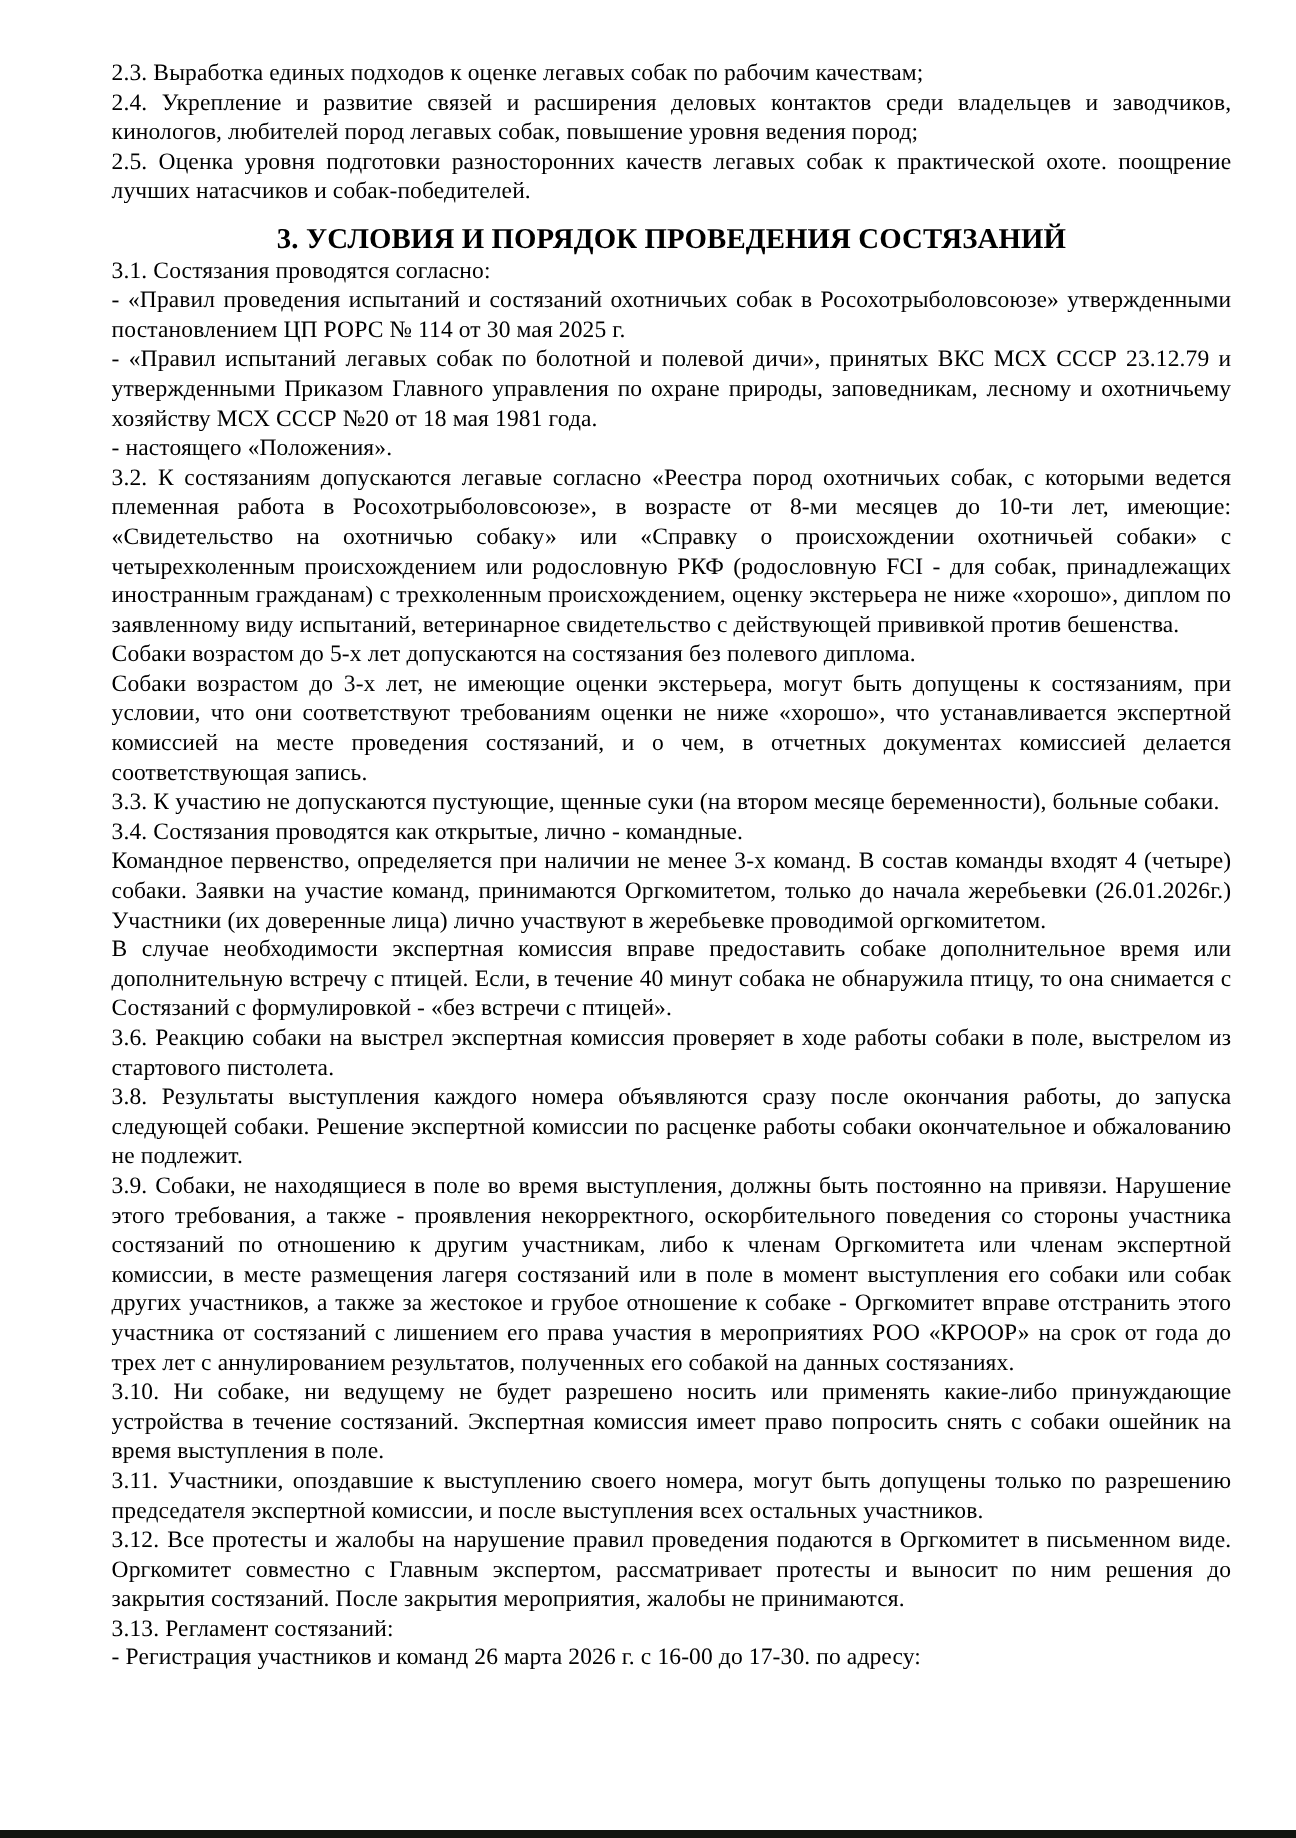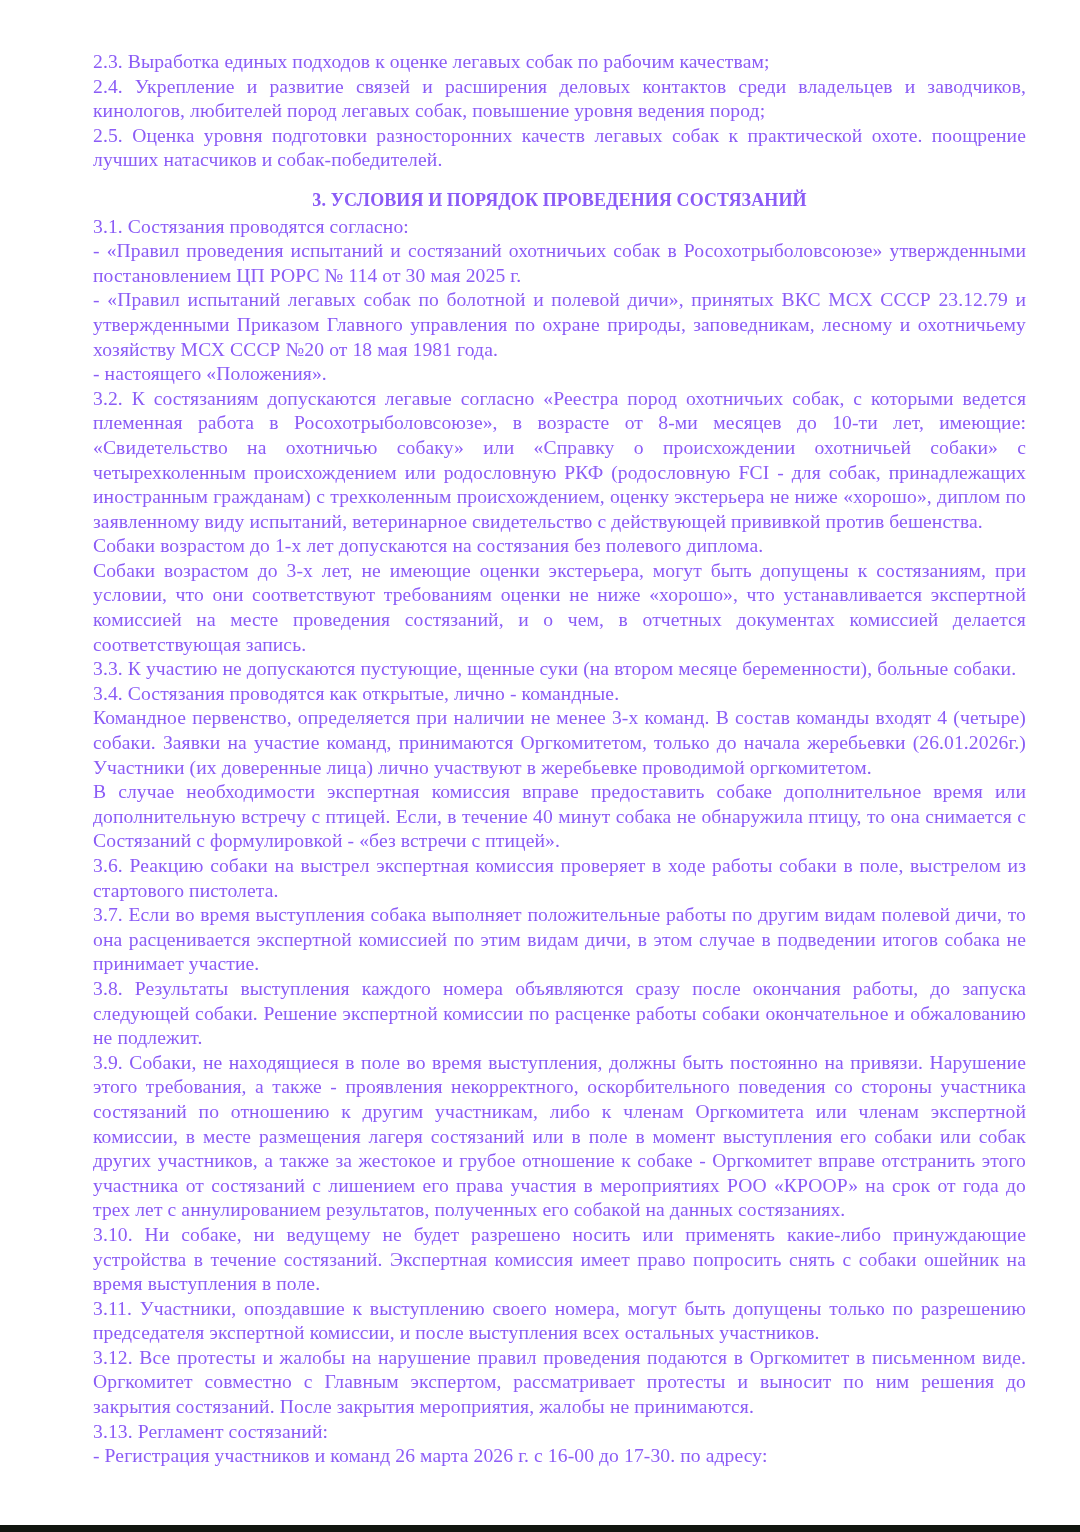--- a/index.html
+++ b/index.html
@@ -14,33 +14,33 @@
     overflow: hidden;
   }
   .doc-content {
     position: absolute;
     top: 50px;
     left: 93px;
     width: 933px;
     font-family: "Liberation Serif", "DejaVu Serif", serif;
     font-size: 19.6px;
     line-height: 24.6px;
-    color: #8b5cf6;
+    color: #000000;
     text-align: justify;
     letter-spacing: 0.1px;
   }
   .doc-content p {
     margin: 0;
   }
   .doc-content p.heading {
     text-align: center;
     font-weight: bold;
     margin-top: 15px;
     margin-bottom: 2px;
-    font-size: 18px;
+    font-size: 24px;
   }
   .page-bottom-edge {
     position: absolute;
     left: 0;
     bottom: 0;
     width: 100%;
     height: 7px;
     background: #11150f;
   }
 </style>
@@ -50,28 +50,27 @@
 <div class="doc-content" id="doc-content">
     <p class="body">2.3. Выработка единых подходов к оценке легавых собак по рабочим качествам;</p>
     <p class="body">2.4. Укрепление и развитие связей и расширения деловых контактов среди владельцев и заводчиков, кинологов, любителей пород легавых собак, повышение уровня ведения пород;</p>
     <p class="body">2.5. Оценка уровня подготовки разносторонних качеств легавых собак к практической охоте. поощрение лучших натасчиков и собак-победителей.</p>
     <p class="heading">3. УСЛОВИЯ И ПОРЯДОК ПРОВЕДЕНИЯ СОСТЯЗАНИЙ</p>
     <p class="body">3.1. Состязания проводятся согласно:</p>
     <p class="body">- «Правил проведения испытаний и состязаний охотничьих собак в Росохотрыболовсоюзе» утвержденными постановлением ЦП РОРС № 114 от 30 мая 2025 г.</p>
     <p class="body">- «Правил испытаний легавых собак по болотной и полевой дичи», принятых ВКС МСХ СССР 23.12.79 и утвержденными Приказом Главного управления по охране природы, заповедникам, лесному и охотничьему хозяйству МСХ СССР №20 от 18 мая 1981 года.</p>
     <p class="body">- настоящего «Положения».</p>
     <p class="body">3.2. К состязаниям допускаются легавые согласно «Реестра пород охотничьих собак, с которыми ведется племенная работа в Росохотрыболовсоюзе», в возрасте от 8-ми месяцев до 10-ти лет, имеющие: «Свидетельство на охотничью собаку» или «Справку о происхождении охотничьей собаки» с четырехколенным происхождением или родословную РКФ (родословную FCI - для собак, принадлежащих иностранным гражданам) с трехколенным происхождением, оценку экстерьера не ниже «хорошо», диплом по заявленному виду испытаний, ветеринарное свидетельство с действующей прививкой против бешенства.</p>
-    <p class="body">Собаки возрастом до 1-х лет допускаются на состязания без полевого диплома.</p>
+    <p class="body">Собаки возрастом до 5-х лет допускаются на состязания без полевого диплома.</p>
     <p class="body">Собаки возрастом до 3-х лет, не имеющие оценки экстерьера, могут быть допущены к состязаниям, при условии, что они соответствуют требованиям оценки не ниже «хорошо», что устанавливается экспертной комиссией на месте проведения состязаний, и о чем, в отчетных документах комиссией делается соответствующая запись.</p>
     <p class="body">3.3. К участию не допускаются пустующие, щенные суки (на втором месяце беременности), больные собаки.</p>
     <p class="body">3.4. Состязания проводятся как открытые, лично - командные.</p>
     <p class="body">Командное первенство, определяется при наличии не менее 3-х команд. В состав команды входят 4 (четыре) собаки. Заявки на участие команд, принимаются Оргкомитетом, только до начала жеребьевки (26.01.2026г.) Участники (их доверенные лица) лично участвуют в жеребьевке проводимой оргкомитетом.</p>
     <p class="body">В случае необходимости экспертная комиссия вправе предоставить собаке дополнительное время или дополнительную встречу с птицей. Если, в течение 40 минут собака не обнаружила птицу, то она снимается с Состязаний с формулировкой - «без встречи с птицей».</p>
     <p class="body">3.6. Реакцию собаки на выстрел экспертная комиссия проверяет в ходе работы собаки в поле, выстрелом из стартового пистолета.</p>
-    <p class="body">3.7. Если во время выступления собака выполняет положительные работы по другим видам полевой дичи, то она расценивается экспертной комиссией по этим видам дичи, в этом случае в подведении итогов собака не принимает участие.</p>
     <p class="body">3.8. Результаты выступления каждого номера объявляются сразу после окончания работы, до запуска следующей собаки. Решение экспертной комиссии по расценке работы собаки окончательное и обжалованию не подлежит.</p>
     <p class="body">3.9. Собаки, не находящиеся в поле во время выступления, должны быть постоянно на привязи. Нарушение этого требования, а также - проявления некорректного, оскорбительного поведения со стороны участника состязаний по отношению к другим участникам, либо к членам Оргкомитета или членам экспертной комиссии, в месте размещения лагеря состязаний или в поле в момент выступления его собаки или собак других участников, а также за жестокое и грубое отношение к собаке - Оргкомитет вправе отстранить этого участника от состязаний с лишением его права участия в мероприятиях РОО «КРООР» на срок от года до трех лет с аннулированием результатов, полученных его собакой на данных состязаниях.</p>
     <p class="body">3.10. Ни собаке, ни ведущему не будет разрешено носить или применять какие-либо принуждающие устройства в течение состязаний. Экспертная комиссия имеет право попросить снять с собаки ошейник на время выступления в поле.</p>
     <p class="body">3.11. Участники, опоздавшие к выступлению своего номера, могут быть допущены только по разрешению председателя экспертной комиссии, и после выступления всех остальных участников.</p>
     <p class="body">3.12. Все протесты и жалобы на нарушение правил проведения подаются в Оргкомитет в письменном виде. Оргкомитет совместно с Главным экспертом, рассматривает протесты и выносит по ним решения до закрытия состязаний.  После закрытия мероприятия, жалобы не принимаются.</p>
     <p class="body">3.13. Регламент состязаний:</p>
     <p class="body">- Регистрация участников и команд 26 марта 2026 г. с 16-00 до 17-30. по адресу:</p>
   </div>
 
 <div class="page-bottom-edge"></div>

